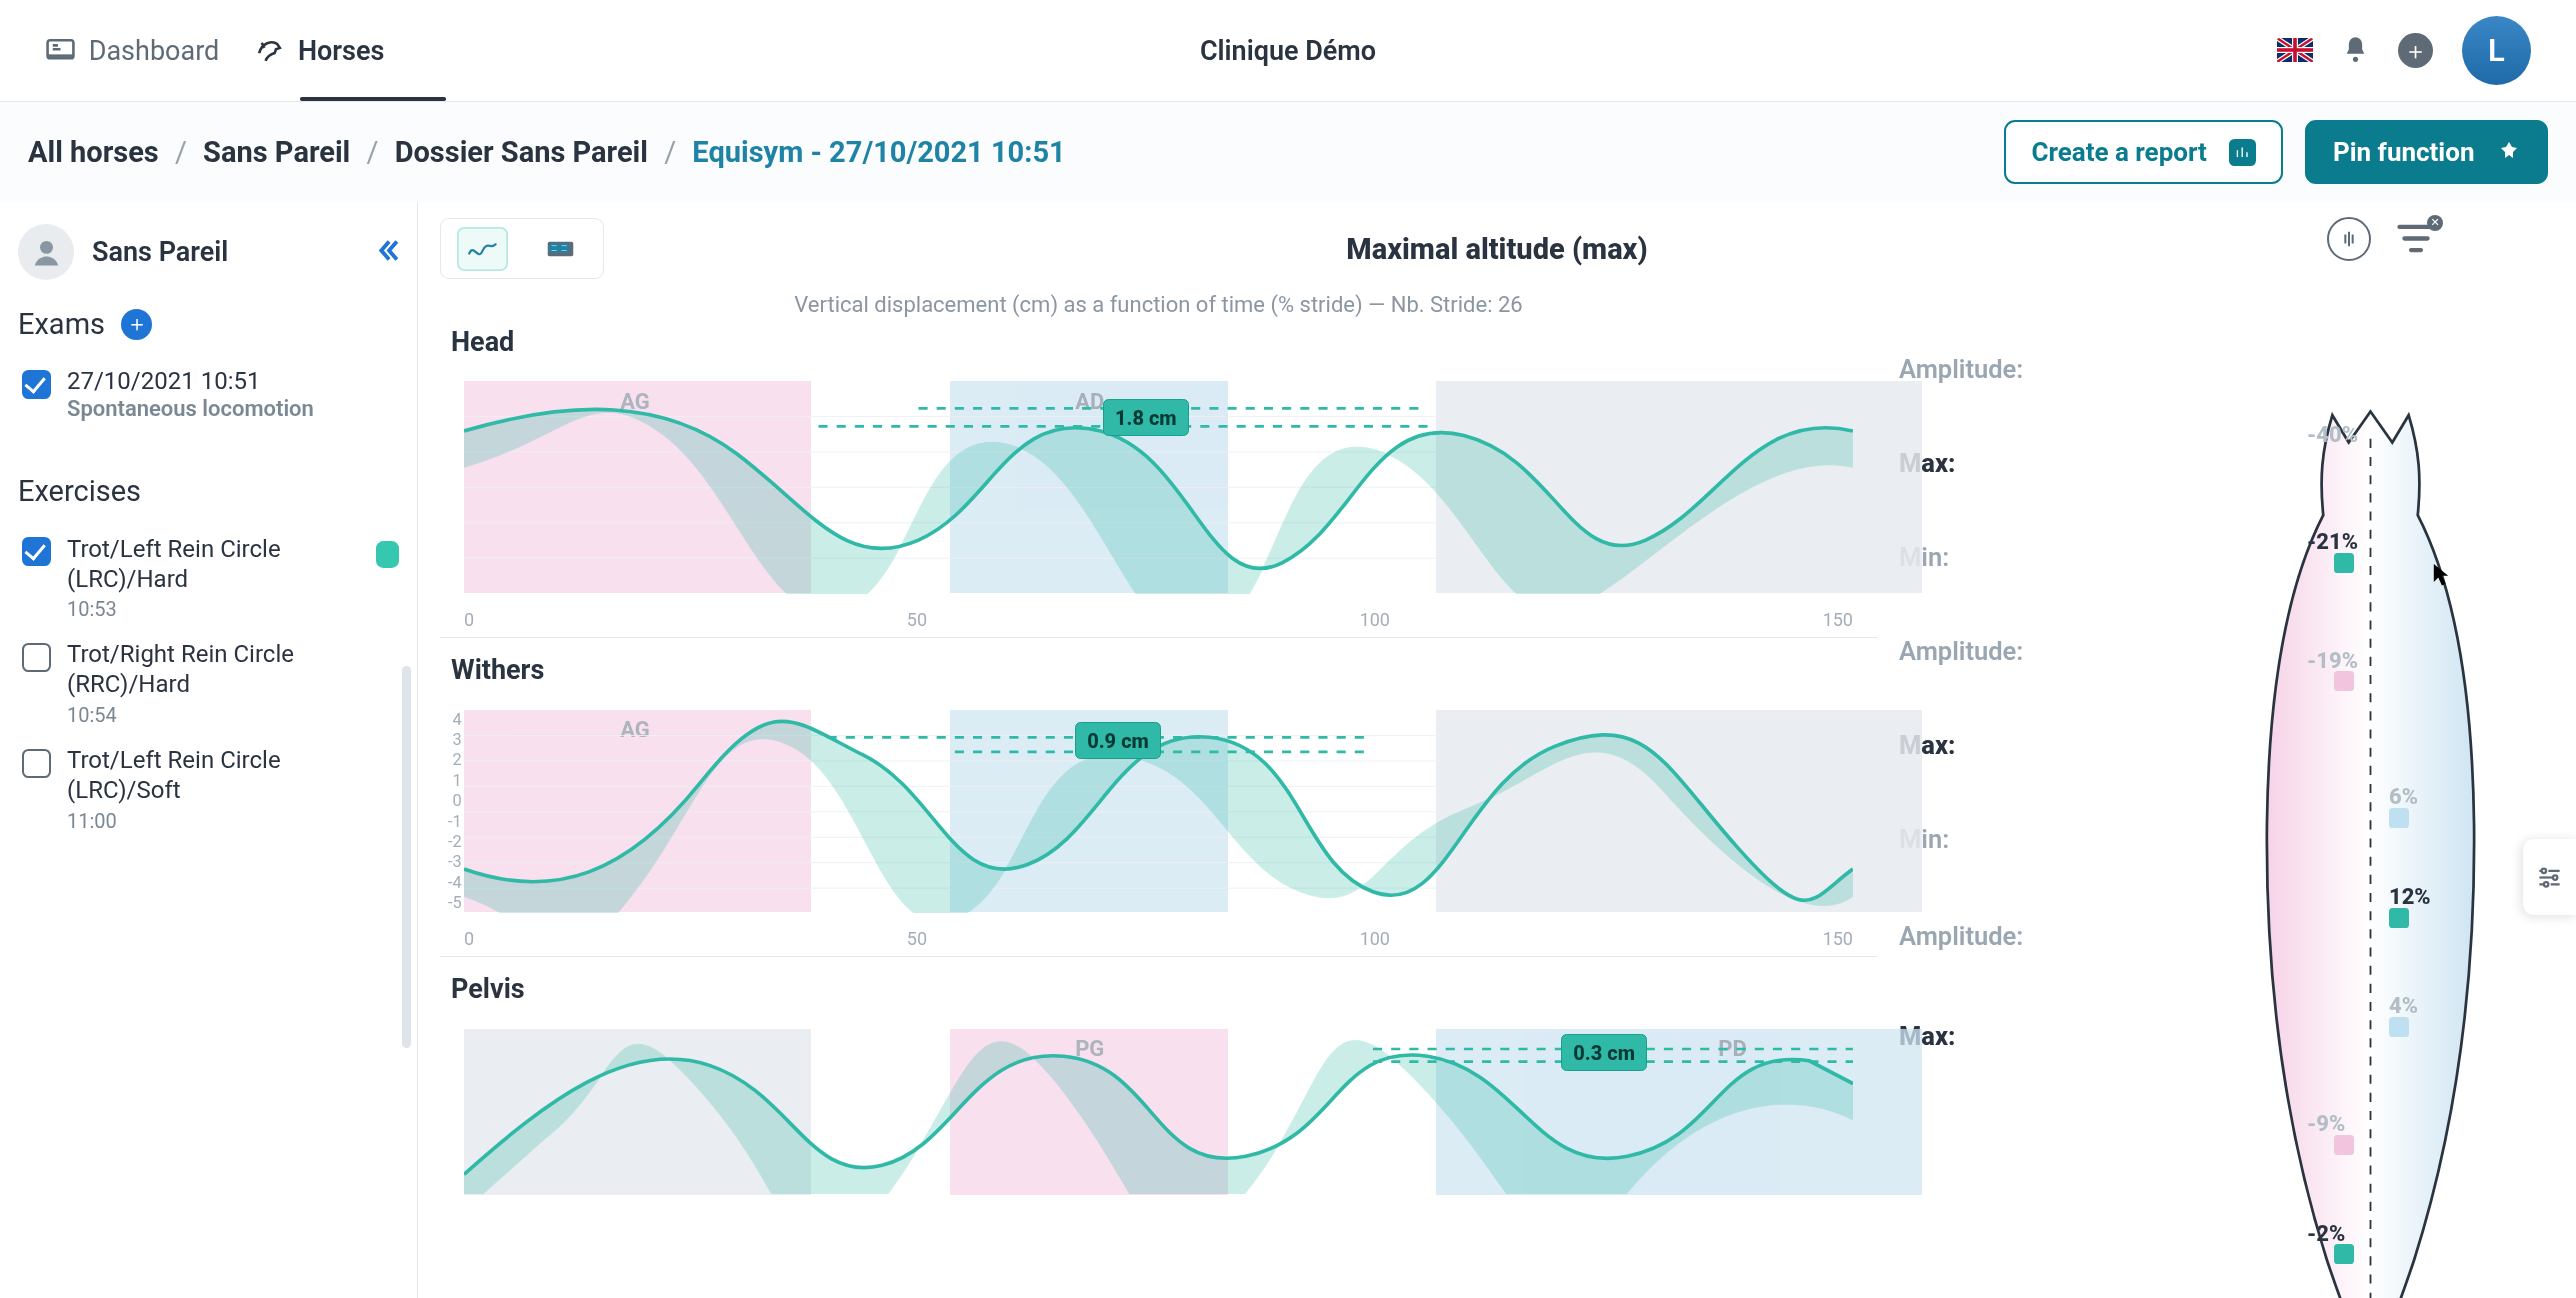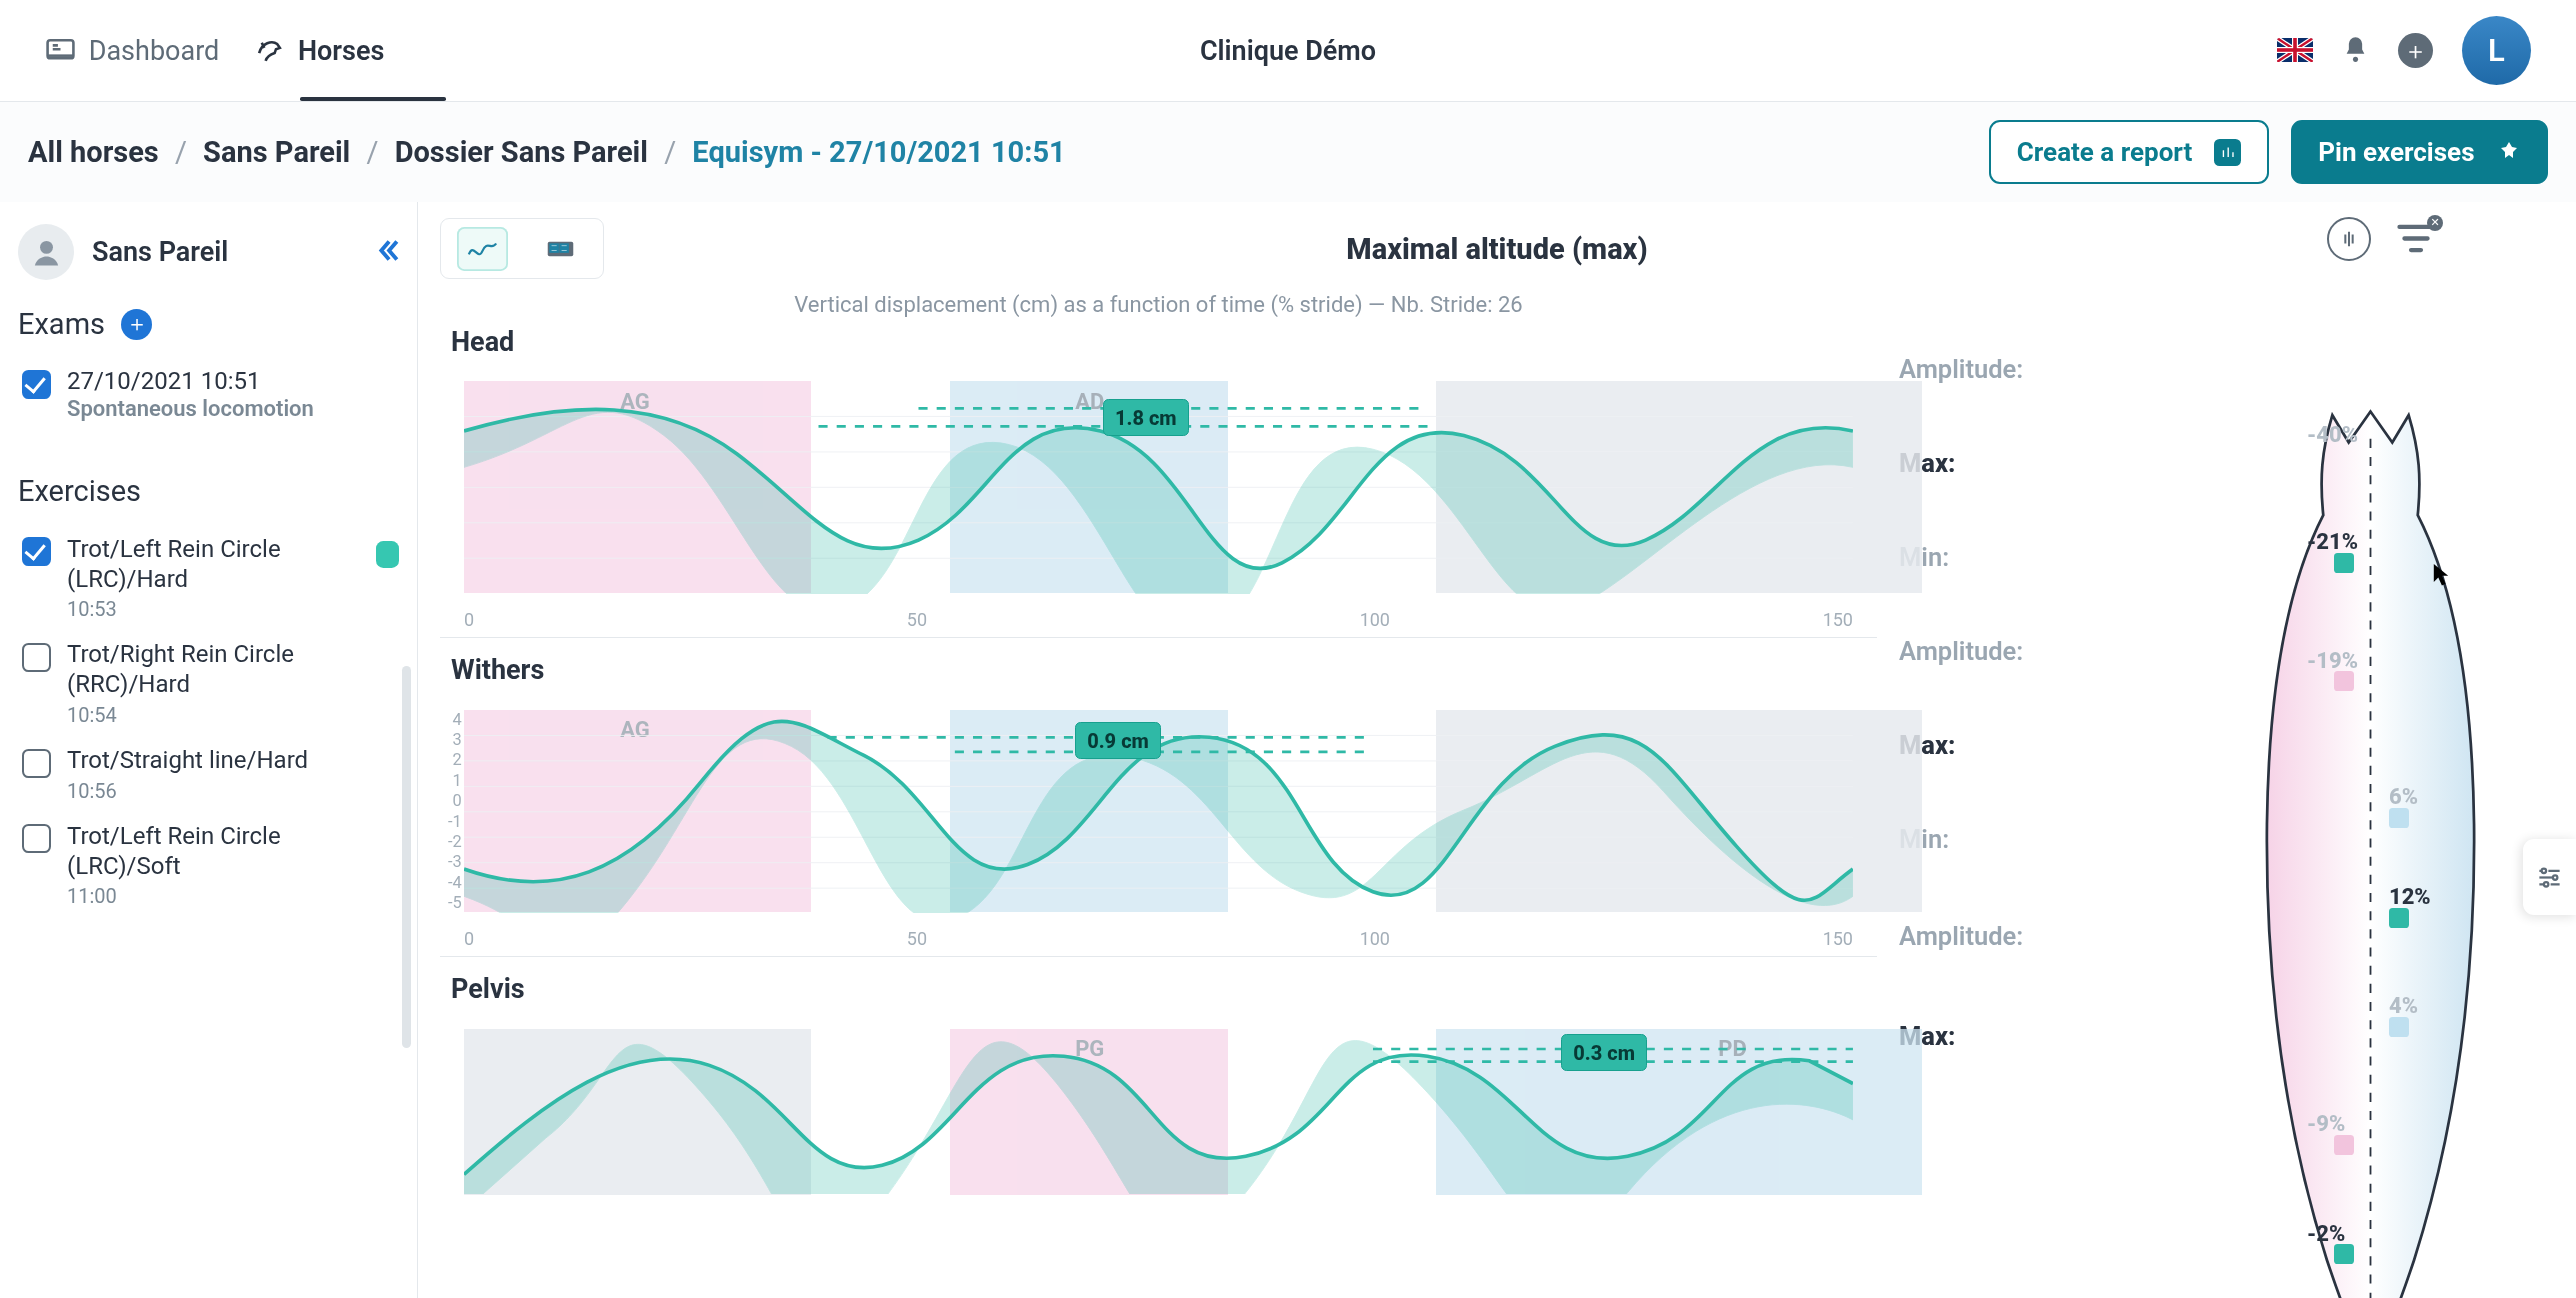--- a/index.html
+++ b/index.html
@@ -208,21 +208,21 @@
   <div class="crumb-actions">
     <div class="btn btn-outline">
       <span>Create a report</span>
       <span class="mini">
           <svg viewBox="0 0 24 24">
             <path d="M5 19V9M12 19V5M19 19v-7"></path>
           </svg>
         </span>
     </div>
     <div class="btn btn-solid">
-      <span>Pin exercises</span>
+      <span>Pin function</span>
       <svg viewBox="0 0 24 24">
           <path d="M12 2l3 5 5 1-4 4v6l-4-3-4 3v-6L4 8l5-1z"></path>
         </svg>
     </div>
   </div>
 </div>
 
 <div class="body">
 
   <div class="sidebar" style="position:relative">
@@ -263,27 +263,20 @@
             <div class="ex-title">Trot/Left Rein Circle (LRC)/Hard</div>
             <div class="ex-time">10:53</div>
           </div>
           <div class="swatch"></div>
         </div>
         <div class="ex-row">
           <div class="cbx"></div>
           <div>
             <div class="ex-title">Trot/Right Rein Circle (RRC)/Hard</div>
             <div class="ex-time">10:54</div>
-          </div>
-        </div>
-        <div class="ex-row">
-          <div class="cbx"></div>
-          <div>
-            <div class="ex-title">Trot/Straight line/Hard</div>
-            <div class="ex-time">10:56</div>
           </div>
         </div>
         <div class="ex-row">
           <div class="cbx"></div>
           <div>
             <div class="ex-title">Trot/Left Rein Circle (LRC)/Soft</div>
             <div class="ex-time">11:00</div>
           </div>
         </div>
       </div>

